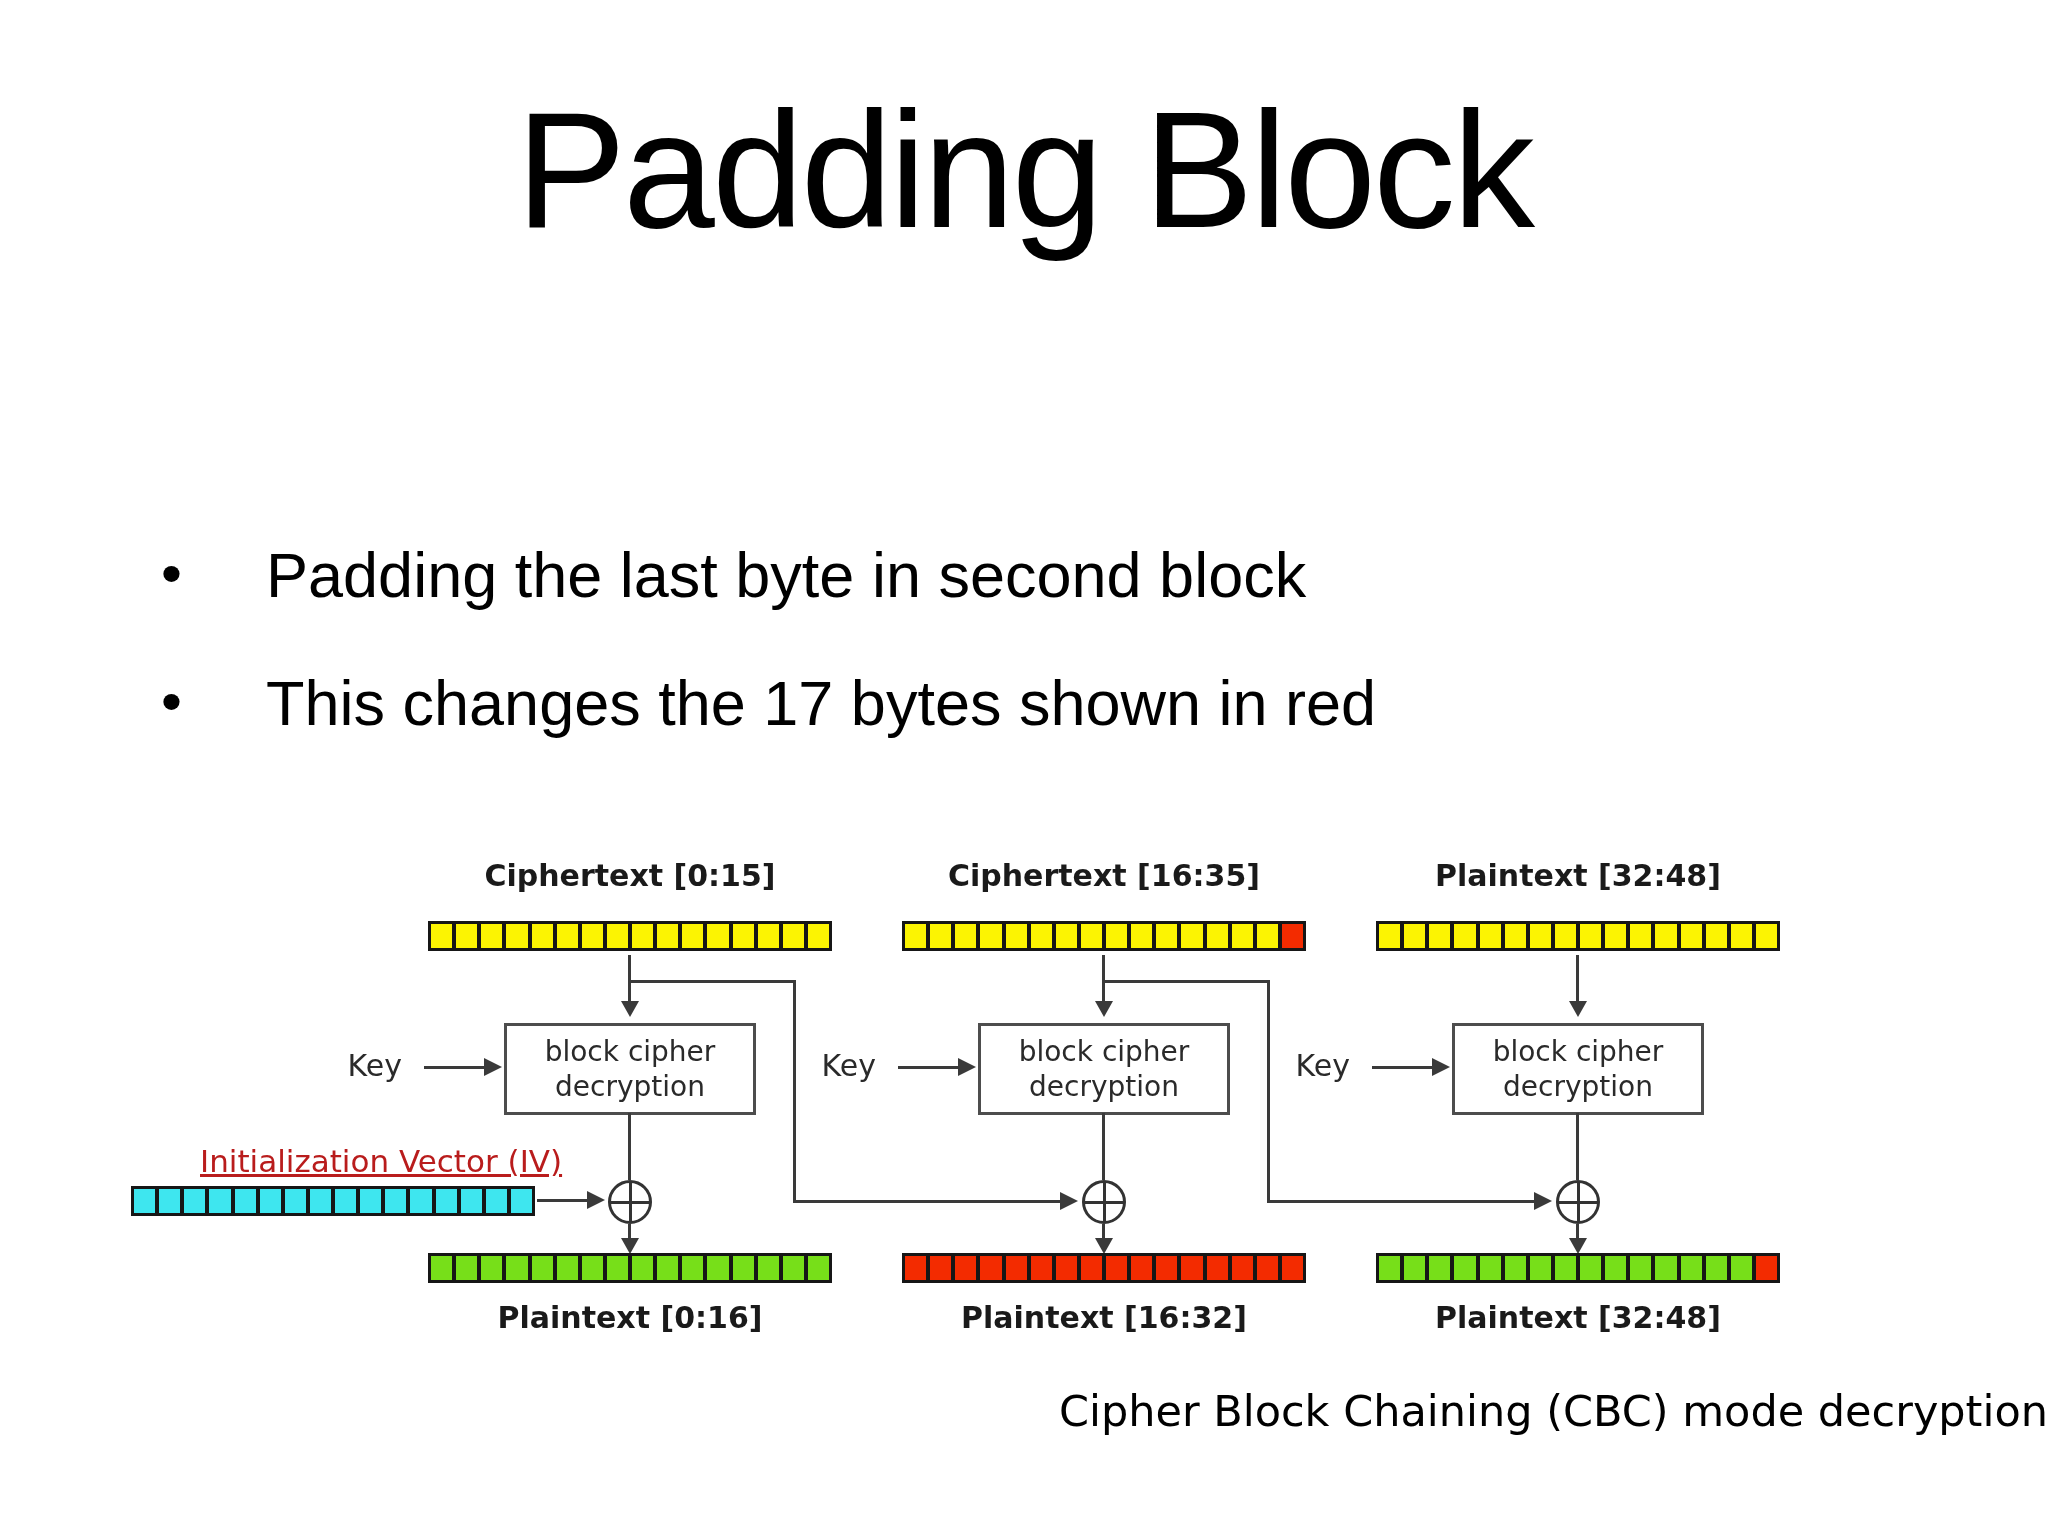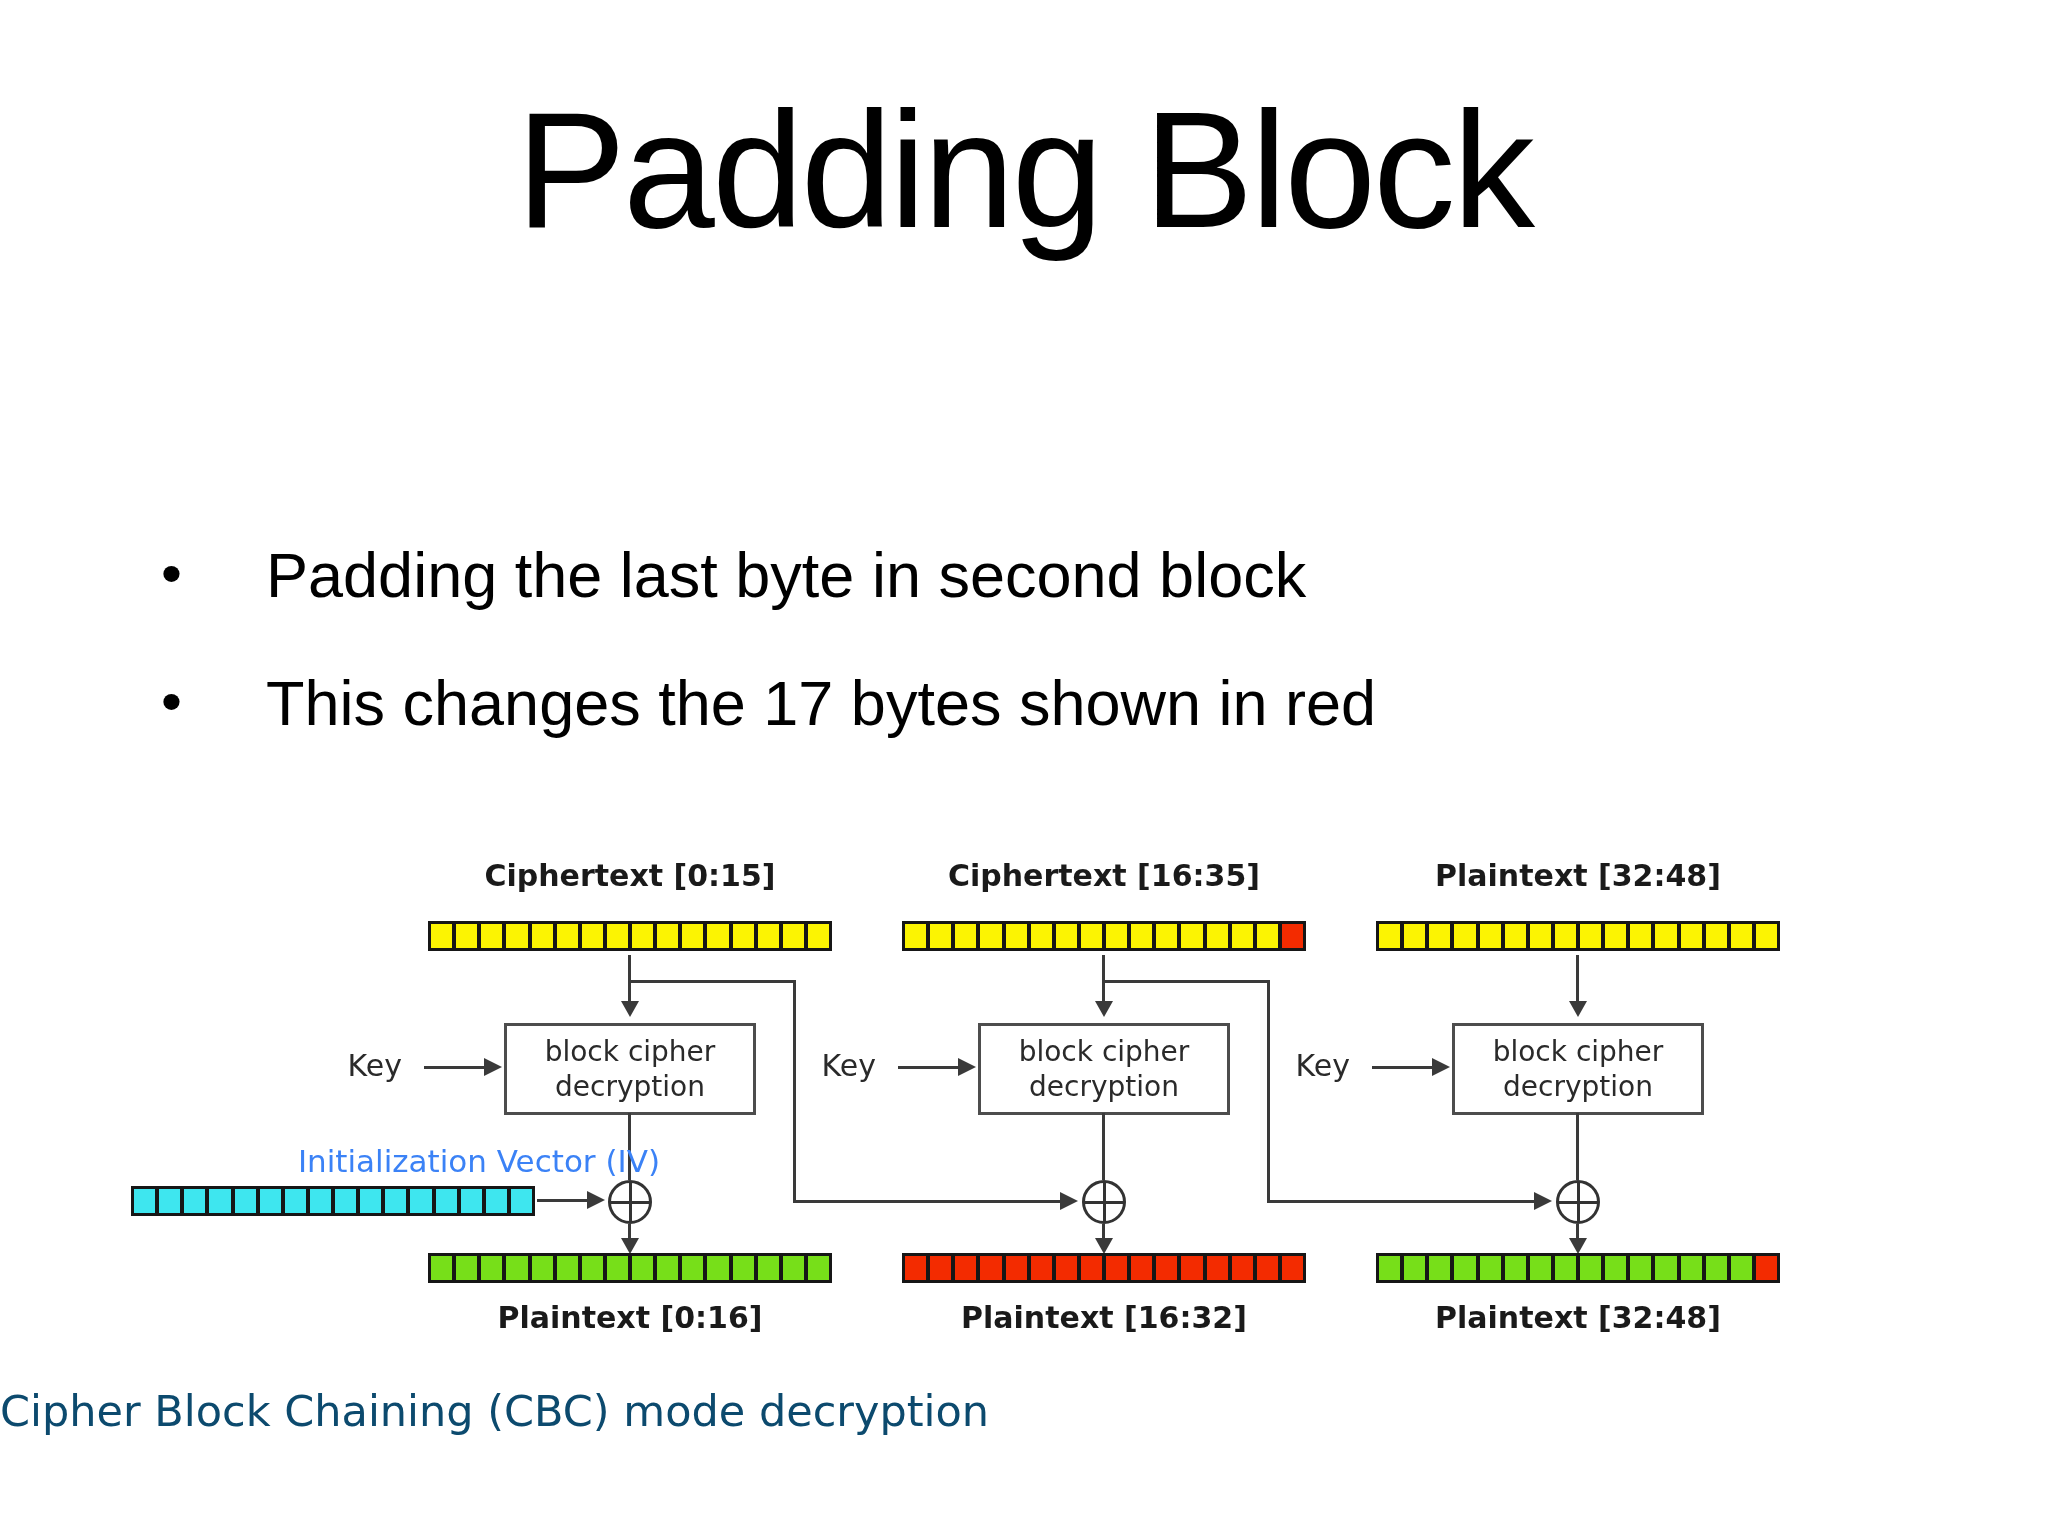--- a/index.html
+++ b/index.html
@@ -77,29 +77,29 @@
   .ctl3{left:1376px;}  .row-ct3{left:1376px;top:921px;}
   .a1l-3{left:1576px;top:955px;height:48px;}  .a1h-3{left:1569px;top:1001px;}
   .key-3{left:1220px;} .kl-3{left:1372px;top:1066px;width:60px;} .kh-3{left:1432px;top:1058px;}
   .box-3{left:1452px;}
   .bo-3{left:1576px;top:1113px;height:67px;}
   .xor-3{left:1556px;}
   .xo-3{left:1576px;top:1224px;height:16px;}  .ph-3{left:1569px;top:1238px;}
   .row-pt3{left:1376px;top:1253px;}  .ptl3{left:1376px;}
 
   
-  .iv-label{position:absolute;left:200px;top:1143px;width:460px;text-align:right;
-            font:400 31px/1.2 "DejaVu Sans",sans-serif;color:#3b82f6;}
+  .iv-label{position:absolute;left:200px;top:1143px;width:460px;text-align:left;
+            font:400 31px/1.2 "DejaVu Sans",sans-serif;color:#b91c1c;text-decoration:underline;}
   .row-iv{left:131px;top:1186px;}
   .ivl{left:537px;top:1199px;width:50px;}
   .ivh{left:587px;top:1191px;}
 
   
-  .caption{position:absolute;top:1386px;left:0;right:0;text-align:left;
-           font:400 43px/1.2 "DejaVu Sans",sans-serif;color:#0c4a6e;}
+  .caption{position:absolute;top:1386px;left:0;right:0;text-align:right;
+           font:400 43px/1.2 "DejaVu Sans",sans-serif;color:#000000;}
 </style>
 </head>
 <body>
 
 <div class="slide">
 
   <h1 class="title">Padding Block</h1>
 
   <div class="bullets">
     <div class="bullet">

